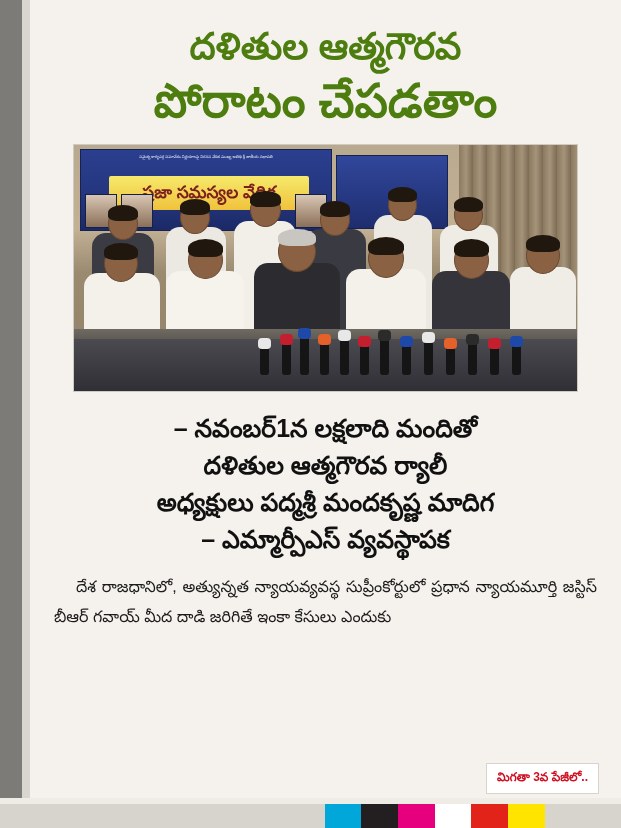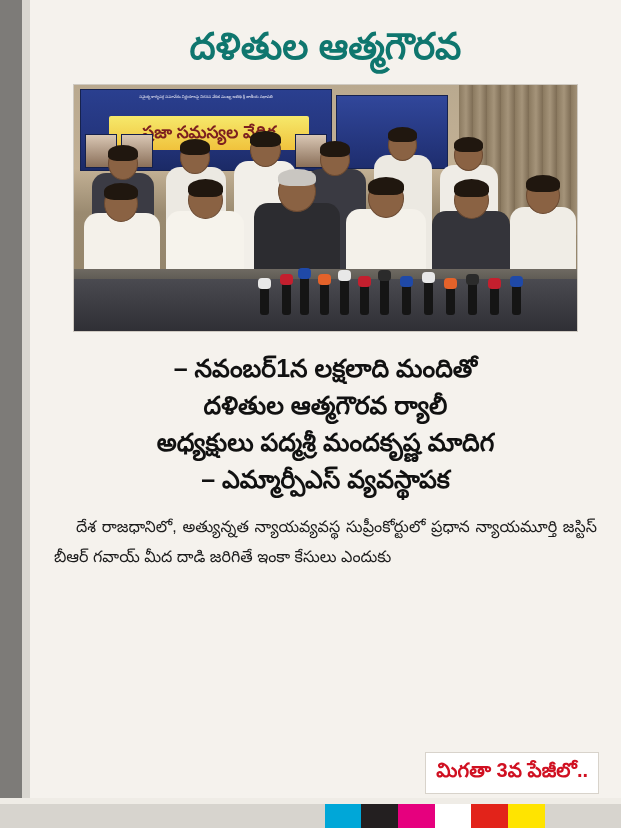--- a/index.html
+++ b/index.html
@@ -32,21 +32,21 @@
   }
   .sheet {
     position: absolute;
     left: 30px; top: 0;
     width: 591px; height: 828px;
     background: #f5f2ed;
     padding: 0 18px;
   }
   .headline {
     text-align: center;
-    color: #0f766e;
+    color: #4d7c0f;
     font-family: "Liberation Sans", sans-serif;
     font-weight: bold;
     letter-spacing: 0px;
   }
   .headline .l1 {
     display: block;
     font-size: 37px;
     line-height: 46px;
     padding-top: 24px;
   }
@@ -164,21 +164,21 @@
   .body-copy p { margin: 0; text-indent: 22px; }
   .jump-box {
     position: absolute;
     right: 22px;
     bottom: 34px;
     background: #ffffff;
     border: 1px solid #d8d3cb;
     padding: 6px 10px;
     color: #d01021;
     font-weight: bold;
-    font-size: 20px;
+    font-size: 12px;
     white-space: nowrap;
   }
   .colorbar {
     position: absolute;
     left: 0; bottom: 0; width: 621px; height: 24px;
     background: #d7d4ce;
     display: flex;
   }
   .colorbar .seg { height: 100%; }
   .footer-strip {
@@ -192,20 +192,21 @@
 <div class="page">
 
   <div class="gutter-left">
     <div class="gutter-left-inner"></div>
   </div>
 
   <div class="sheet">
 
     <div class="headline">
       <span class="l1">దళితుల ఆత్మగౌరవ</span>
+      <span class="l2">పోరాటం చేపడతాం</span>
     </div>
 
     <div class="photo-wrap">
       <div class="ph-wall"></div>
       <div class="ph-curtain"></div>
 
       <div class="ph-banner">
         <div class="ph-banner-txt">సమైక్య కార్యవర్గ సమావేశం నిర్ణయాలపై నిరసన వేదిక ముఖ్య అతిథి శ్రీ జాతీయ సభాపతి</div>
         <div class="ph-banner-big">ప్రజా సమస్యల వేదిక</div>
         <div class="ph-port" style="left:4px;"></div>

